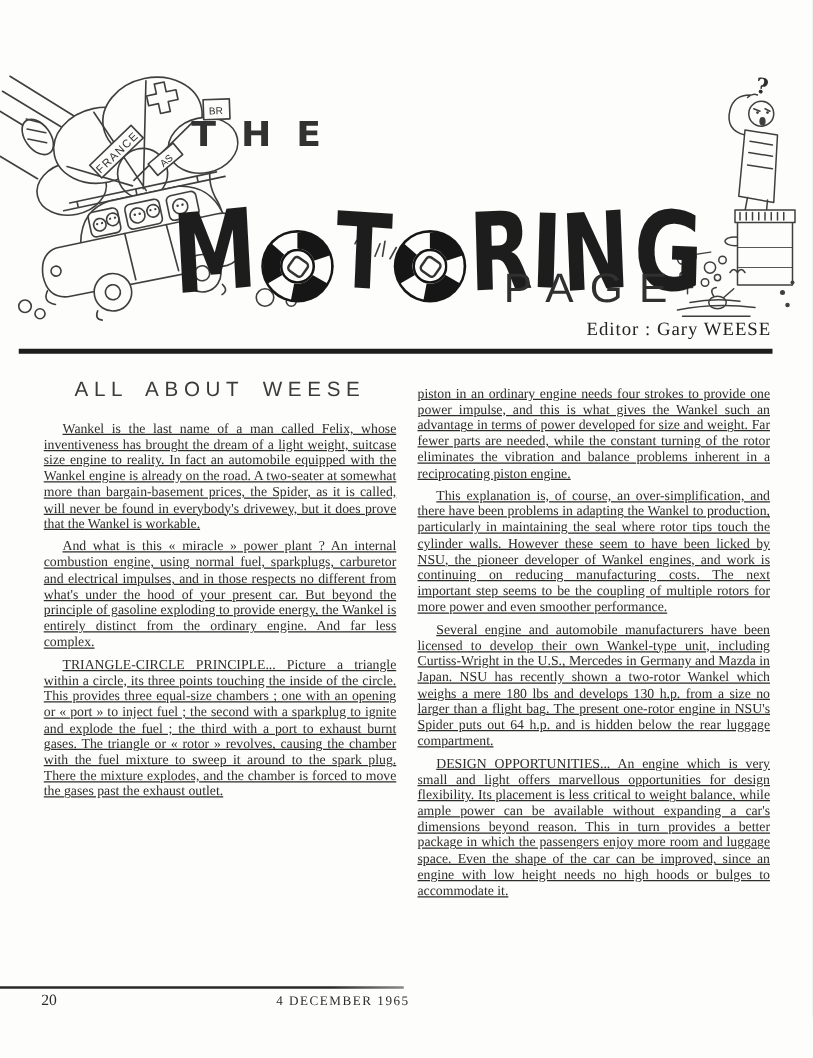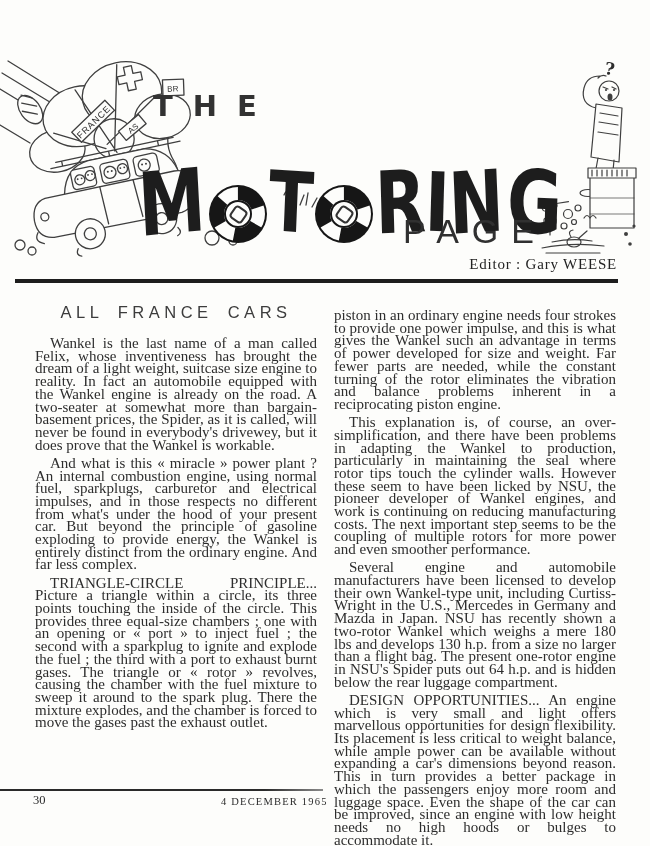--- a/index.html
+++ b/index.html
@@ -59,22 +59,22 @@
   
   .article { position:absolute; top:300px; left:35px; width:581px; display:flex; gap:17px; }
   .col { width:282px; }
   .col-right { padding-top:9px; }
   .article-heading {
     font-family:"Liberation Sans", sans-serif; font-weight:400;
     font-size:16.5px; letter-spacing:4.5px; word-spacing:6px;
     text-align:center; color:#3c3c3c; margin:3px 0 15px;
   }
   .article p {
-    margin:0 0 5.5px; font-size:15px; line-height:12.7px;
-    text-align:justify; text-indent:15px; color:#2d2d2d;
+    margin:0 0 5.5px; font-size:11px; line-height:12.7px;
+    text-align:justify; text-indent:15px; color:#2d2d2d;text-decoration:underline;
   }
   .article p.no-indent { text-indent:0; }
   
   .footer-rule {
     position:absolute; top:789px; left:0; width:323px; height:2px;
     background:linear-gradient(90deg,#2a2a2a 0%,#2a2a2a 82%,#8a8a8a 100%);
   }
   .page-number { position:absolute; left:33px; top:793px; font-size:12.5px; color:#2b2b2b; }
   .issue-date  { position:absolute; left:221px; top:796px; font-size:10.5px; letter-spacing:1.2px; color:#2b2b2b; }
   svg { overflow:visible; }
@@ -215,30 +215,30 @@
   </div>
 
   <div class="masthead-page">PAGE</div>
 
   <div class="editor-line">Editor : Gary WEESE</div>
 
   <div class="header-rule"></div>
 
   <div class="article">
     <div class="col col-left">
-      <div class="article-heading">ALL FRANCE CARS</div>
+      <div class="article-heading">ALL ABOUT WEESE</div>
       <p>Wankel is the last name of a man called Felix, whose inventiveness has brought the dream of a light weight, suitcase size engine to reality. In fact an automobile equipped with the Wankel engine is already on the road. A two-seater at somewhat more than bargain-basement prices, the Spider, as it is called, will never be found in everybody's drivewey, but it does prove that the Wankel is workable.</p>
       <p>And what is this « miracle » power plant ? An internal combustion engine, using normal fuel, sparkplugs, carburetor and electrical impulses, and in those respects no different from what's under the hood of your present car. But beyond the principle of gasoline exploding to provide energy, the Wankel is entirely distinct from the ordinary engine. And far less complex.</p>
       <p>TRIANGLE-CIRCLE PRINCIPLE... Picture a triangle within a circle, its three points touching the inside of the circle. This provides three equal-size chambers ; one with an opening or « port » to inject fuel ; the second with a sparkplug to ignite and explode the fuel ; the third with a port to exhaust burnt gases. The triangle or « rotor » revolves, causing the chamber with the fuel mixture to sweep it around to the spark plug. There the mixture explodes, and the chamber is forced to move the gases past the exhaust outlet.</p>
     </div>
     <div class="col col-right">
       <p class="no-indent">piston in an ordinary engine needs four strokes to provide one power impulse, and this is what gives the Wankel such an advantage in terms of power developed for size and weight. Far fewer parts are needed, while the constant turning of the rotor eliminates the vibration and balance problems inherent in a reciprocating piston engine.</p>
       <p>This explanation is, of course, an over-simplification, and there have been problems in adapting the Wankel to production, particularly in maintaining the seal where rotor tips touch the cylinder walls. However these seem to have been licked by NSU, the pioneer developer of Wankel engines, and work is continuing on reducing manufacturing costs. The next important step seems to be the coupling of multiple rotors for more power and even smoother performance.</p>
       <p>Several engine and automobile manufacturers have been licensed to develop their own Wankel-type unit, including Curtiss-Wright in the U.S., Mercedes in Germany and Mazda in Japan. NSU has recently shown a two-rotor Wankel which weighs a mere 180 lbs and develops 130 h.p. from a size no larger than a flight bag. The present one-rotor engine in NSU's Spider puts out 64 h.p. and is hidden below the rear luggage compartment.</p>
       <p>DESIGN OPPORTUNITIES... An engine which is very small and light offers marvellous opportunities for design flexibility. Its placement is less critical to weight balance, while ample power can be available without expanding a car's dimensions beyond reason. This in turn provides a better package in which the passengers enjoy more room and luggage space. Even the shape of the car can be improved, since an engine with low height needs no high hoods or bulges to accommodate it.</p>
     </div>
   </div>
 
   <div class="footer-rule"></div>
-  <div class="page-number">30</div>
+  <div class="page-number">20</div>
   <div class="issue-date">4 DECEMBER 1965</div>
 
 </div>
 
 </body></html>

